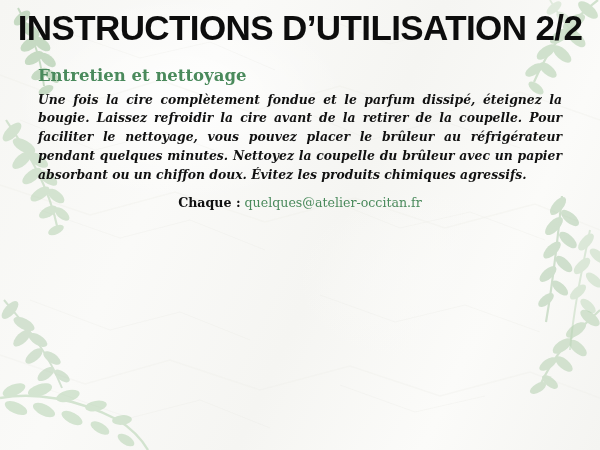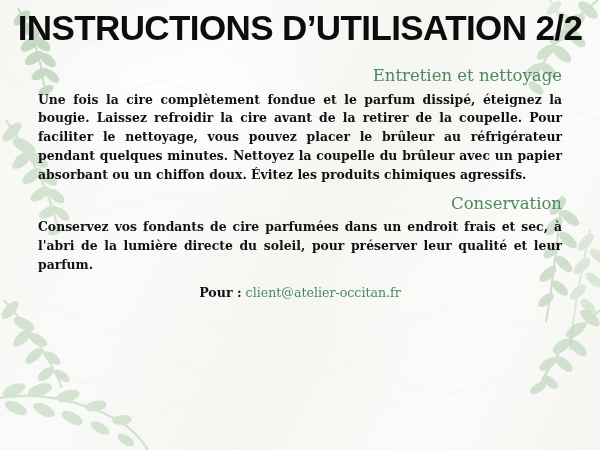--- a/index.html
+++ b/index.html
@@ -65,37 +65,38 @@
   #sections {
     position: absolute;
     top: 66px;
     left: 38px;
     width: 524px;
   }
 
   .section { margin-bottom: 9px; }
 
   .section-heading {
-    text-align: right;
+    text-align: left;
     color: #4a8a5c;
     font-family: "DejaVu Serif", serif;
-    font-weight: normal;
+    font-weight: bold;
     font-size: 16.5px;
     line-height: 1.25;
     margin-bottom: 4px;
   }
 
   .section-body {
     text-align: justify;
     text-align-last: left;
     color: #111111;
     font-family: "DejaVu Serif", serif;
     font-weight: bold;
     font-size: 12.4px;
     line-height: 1.52;
+    font-style: italic;
   }
 
   .section.contact .section-body { margin-bottom: 1px; }
 
   #email-line {
     text-align: center;
     font-family: "DejaVu Serif", serif;
     font-size: 12.6px;
     line-height: 1.5;
     margin-top: 2px;
@@ -407,27 +408,23 @@
     <div id="sections">
 
       <div class="section">
         <div class="section-heading">Entretien et nettoyage</div>
         <div class="section-body">Une fois la cire complètement fondue et le parfum dissipé, éteignez la bougie. Laissez refroidir la cire avant de la retirer de la coupelle. Pour faciliter le nettoyage, vous pouvez placer le brûleur au réfrigérateur pendant quelques minutes. Nettoyez la coupelle du brûleur avec un papier absorbant ou un chiffon doux. Évitez les produits chimiques agressifs.</div>
       </div>
 
       <div class="section">
       </div>
 
-      <div class="section">
-        <div class="section-heading">Conservation</div>
-        <div class="section-body">Conservez vos fondants de cire parfumées dans un endroit frais et sec, à l'abri de la lumière directe du soleil, pour préserver leur qualité et leur parfum.</div>
-      </div>
 
       <div class="section contact">
         <div id="email-line">
-          <span id="email-label">Pour :</span>
-          <span id="email-address">client@atelier-occitan.fr</span>
+          <span id="email-label">Chaque :</span>
+          <span id="email-address">quelques@atelier-occitan.fr</span>
         </div>
       </div>
 
     </div>
   </div>
 </div>
 
 </body></html>

